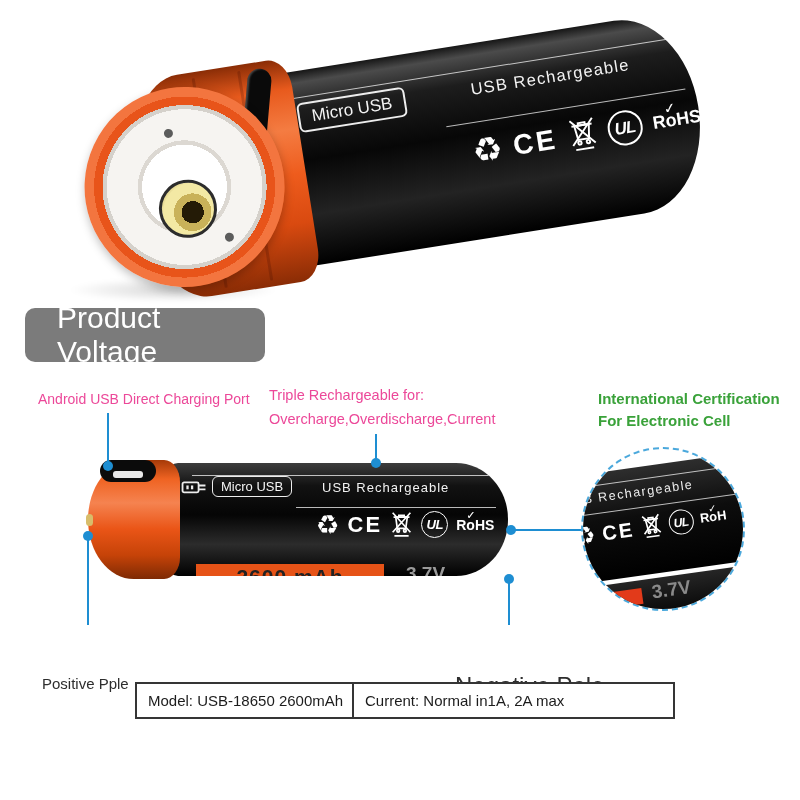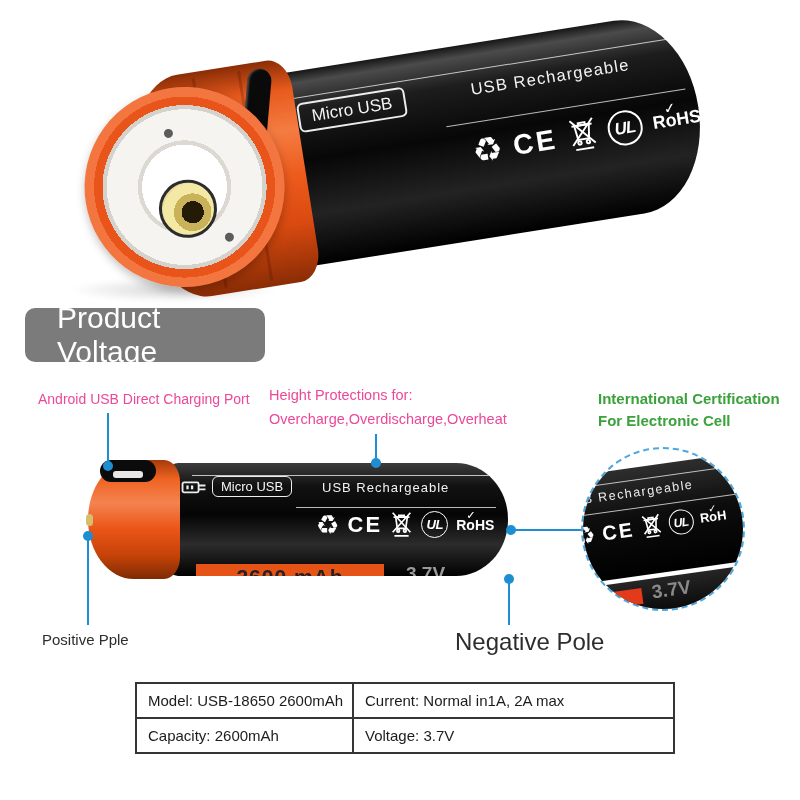--- a/index.html
+++ b/index.html
@@ -53,21 +53,21 @@
   .shadow1 { position:absolute; left:68px; top:278px; width:210px; height:24px; border-radius:50%;
     background:radial-gradient(ellipse, rgba(0,0,0,.16), rgba(0,0,0,0) 70%); filter:blur(2px); }
 
   
   .banner { position:absolute; left:25px; top:308px; width:240px; height:54px; background:#7b7b7b;
     border-radius:10px; color:#fff; font-size:30px; display:flex; align-items:center; padding-left:32px; }
 
   
   .ann { position:absolute; color:#ec4899; font-size:14px; white-space:nowrap; }
   .ann-green { position:absolute; color:#3aa23a; font-weight:bold; font-size:15px; line-height:22px; white-space:nowrap; }
-  .pole { position:absolute; color:#2d2d2d; white-space:nowrap; }
+  .pole { position:absolute; color:#2d2d2d; white-space:nowrap;margin-top:44px; }
 
   
   .battery-mid { position:absolute; left:88px; top:458px; width:420px; height:123px; }
   .bm-cap { position:absolute; left:0; top:2px; width:92px; height:119px;
     background:linear-gradient(180deg,#a63a08 0%,#ef6322 16%,#f58350 36%,#ea5517 58%,#c64308 80%,#7e2a04 100%);
     border-radius:46px 16px 16px 46px / 60px 22px 22px 60px; }
   .bm-usb { position:absolute; left:12px; top:0; width:56px; height:22px; border-radius:11px; background:#0b0b0b; }
   .bm-usb i { position:absolute; left:13px; top:11px; width:30px; height:7px; border-radius:3px; background:#e8e8e8; }
   .bm-gold { position:absolute; left:-2px; top:56px; width:7px; height:12px; border-radius:4px; background:#d8bd6a; }
   .bm-body { position:absolute; left:80px; top:5px; width:340px; height:113px; overflow:hidden;
@@ -159,22 +159,22 @@
       <div class="screw" style="left:88px;top:40px;"></div>
       <div class="screw" style="left:132px;top:152px;"></div>
     </div>
   </div>
 
   <div class="banner">
     <span>Product Voltage</span>
   </div>
 
   <div class="ann" style="left:38px;top:391px;">Android USB Direct Charging Port</div>
-  <div class="ann" style="left:269px;top:387px;font-size:14.5px;">Height Protections for:</div>
-  <div class="ann" style="left:269px;top:411px;font-size:14.5px;">Overcharge,Overdischarge,Overheat</div>
+  <div class="ann" style="left:269px;top:387px;font-size:14.5px;">Triple Rechargeable for:</div>
+  <div class="ann" style="left:269px;top:411px;font-size:14.5px;">Overcharge,Overdischarge,Current</div>
   <div class="ann-green" style="left:598px;top:388px;">International Certification</div>
   <div class="ann-green" style="left:598px;top:410px;text-align:center;">For Electronic Cell</div>
 
   <div class="battery-mid">
     <div class="bm-body">
       <div class="stripe" style="top:12px;left:24px;right:16px;"></div>
       <div class="stripe" style="top:44px;left:128px;right:12px;"></div>
       <div class="plug-row" style="left:13px;top:13px;gap:5px;">
         <svg width="26" height="16" viewBox="0 0 34 20">
           <g fill="none" stroke="#ededed" stroke-width="2.4">
@@ -279,20 +279,16 @@
 
   <div class="pole" style="left:42px;top:631px;font-size:15px;">Positive Pple</div>
   <div class="pole" style="left:455px;top:628px;font-size:24px;">Negative Pole</div>
 
   <table class="spec">
     <tbody>
       <tr>
         <td class="c1">Model: USB-18650 2600mAh</td>
         <td>Current: Normal in1A, 2A max</td>
       </tr>
-      <tr>
-        <td class="c1">Capacity: 2600mAh</td>
-        <td>Voltage: 3.7V</td>
-      </tr>
     </tbody>
   </table>
 
 </div>
 
 </body></html>

